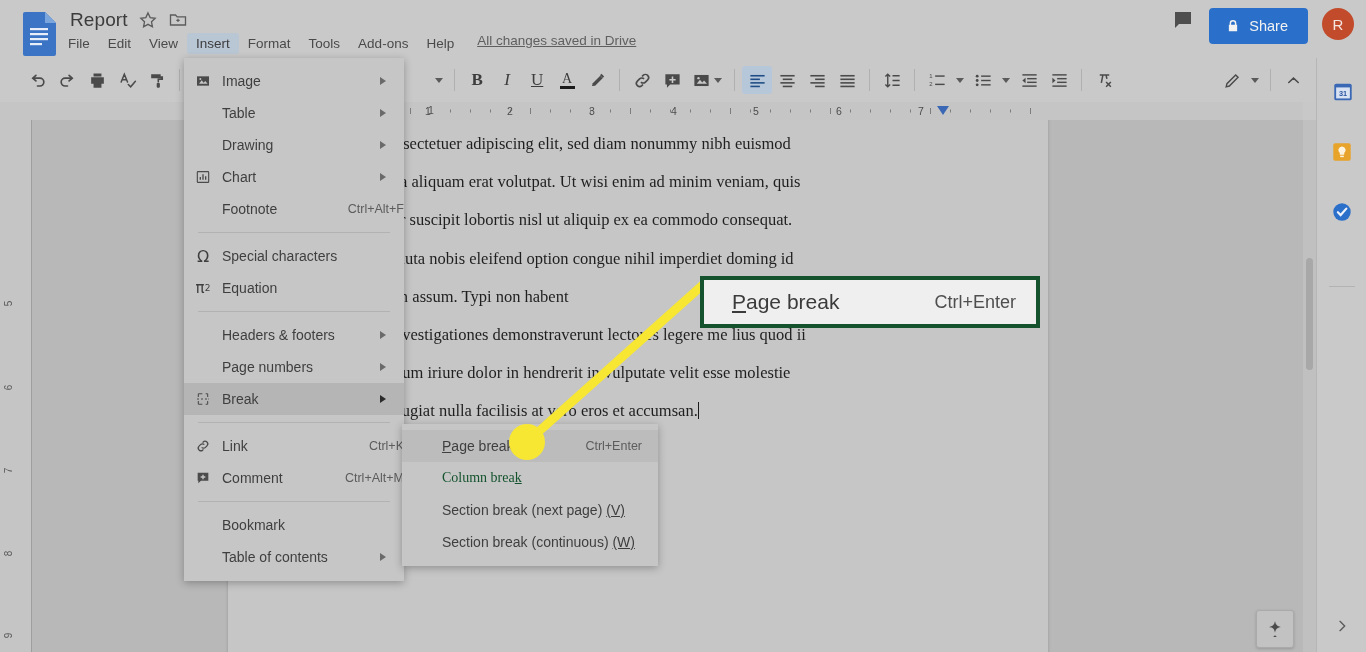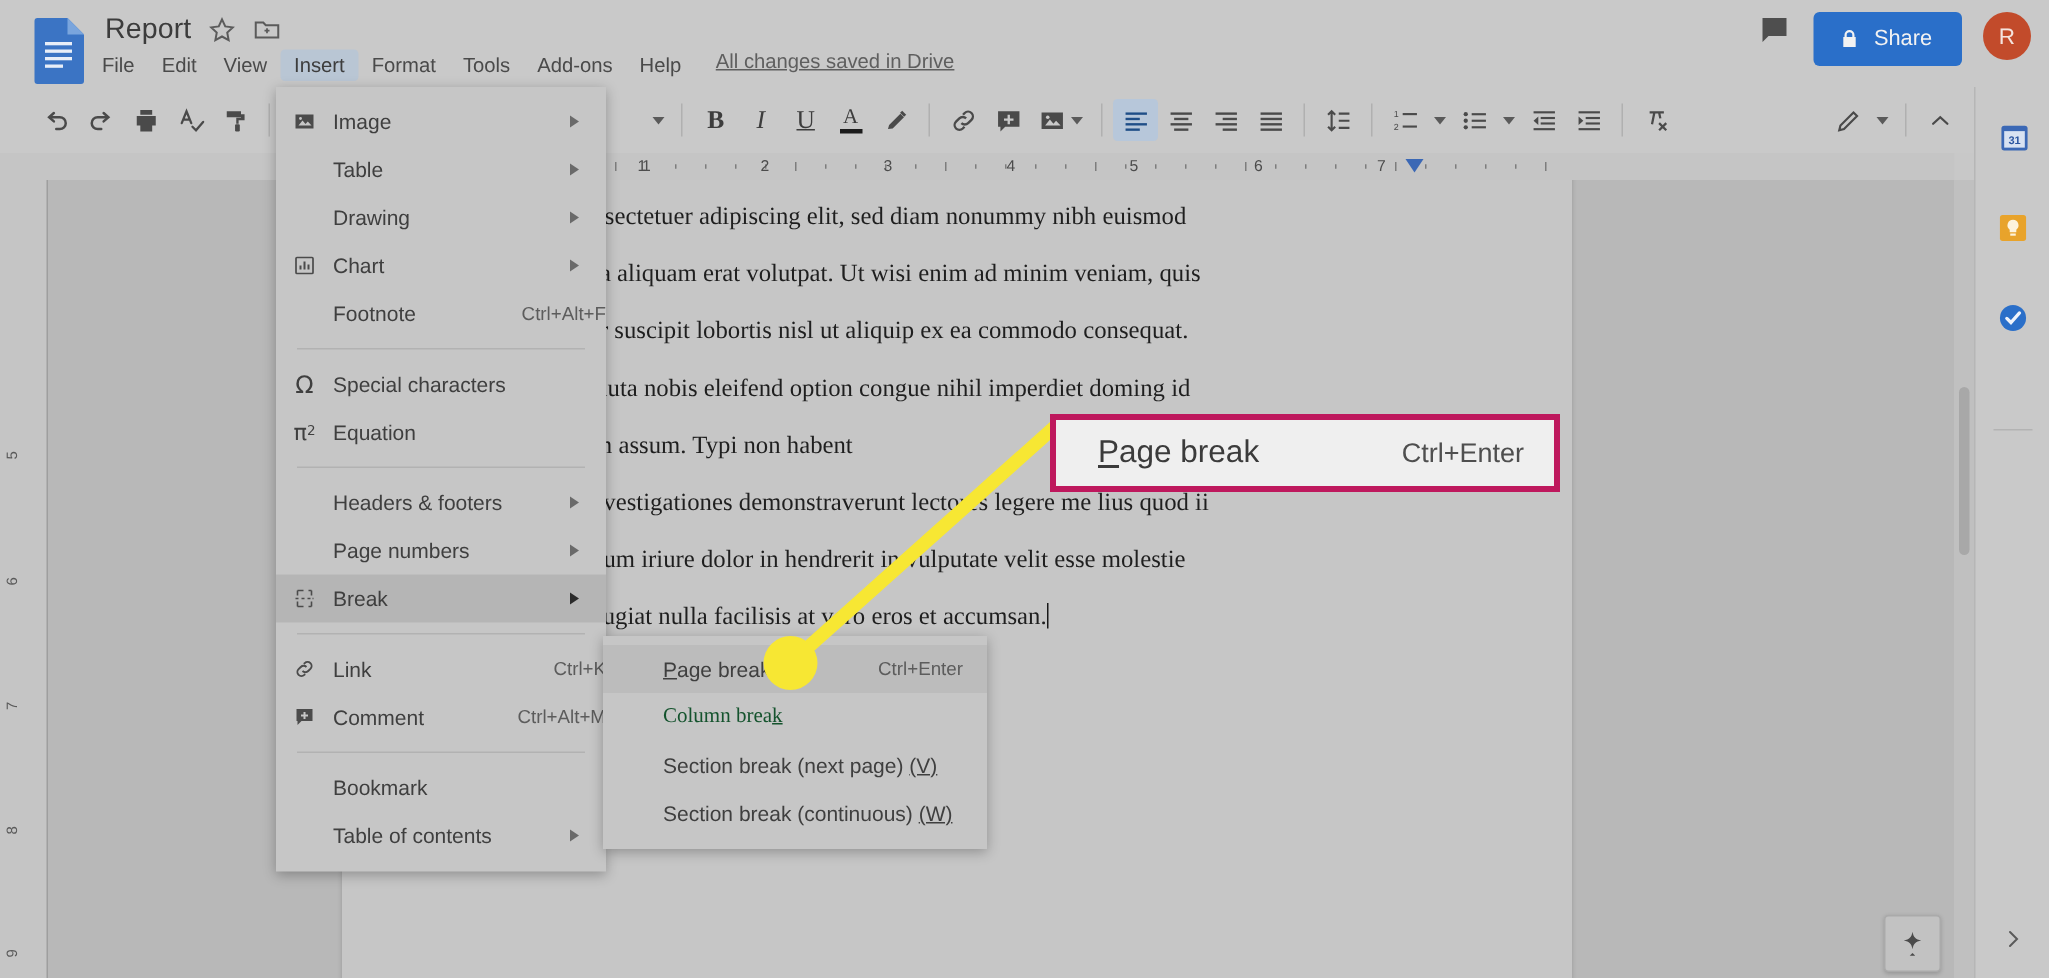--- a/index.html
+++ b/index.html
@@ -158,21 +158,21 @@
   }
   .smi.hl { background: #bcbcbc; }
   .smi.disabled { color: #14532d; cursor: default; font-family: Liberation Serif, serif; }
   .smi-label { flex: 1 1 auto; }
   .smi-accel { font-size: 12.5px; color: #5c5c5c; padding-right: 16px; }
   .u { text-decoration: underline; }
 
   
   .callout {
     position: absolute; left: 700px; top: 276px; width: 340px; height: 52px;
-    background: #efefef; border: 4px solid #be185d; z-index: 40;
+    background: #efefef; border: 4px solid #14532d; z-index: 40;
     display: flex; align-items: center;
   }
   .callout-label {
     font-size: 21px; color: #3b3b3b; padding-left: 28px; flex: 1 1 auto;
   }
   .callout-accel { font-size: 18px; color: #4f4f4f; padding-right: 20px; }
   .pointer-svg {
     position: absolute; left: 0; top: 0; width: 1366px; height: 652px;
     z-index: 39; pointer-events: none;
   }

